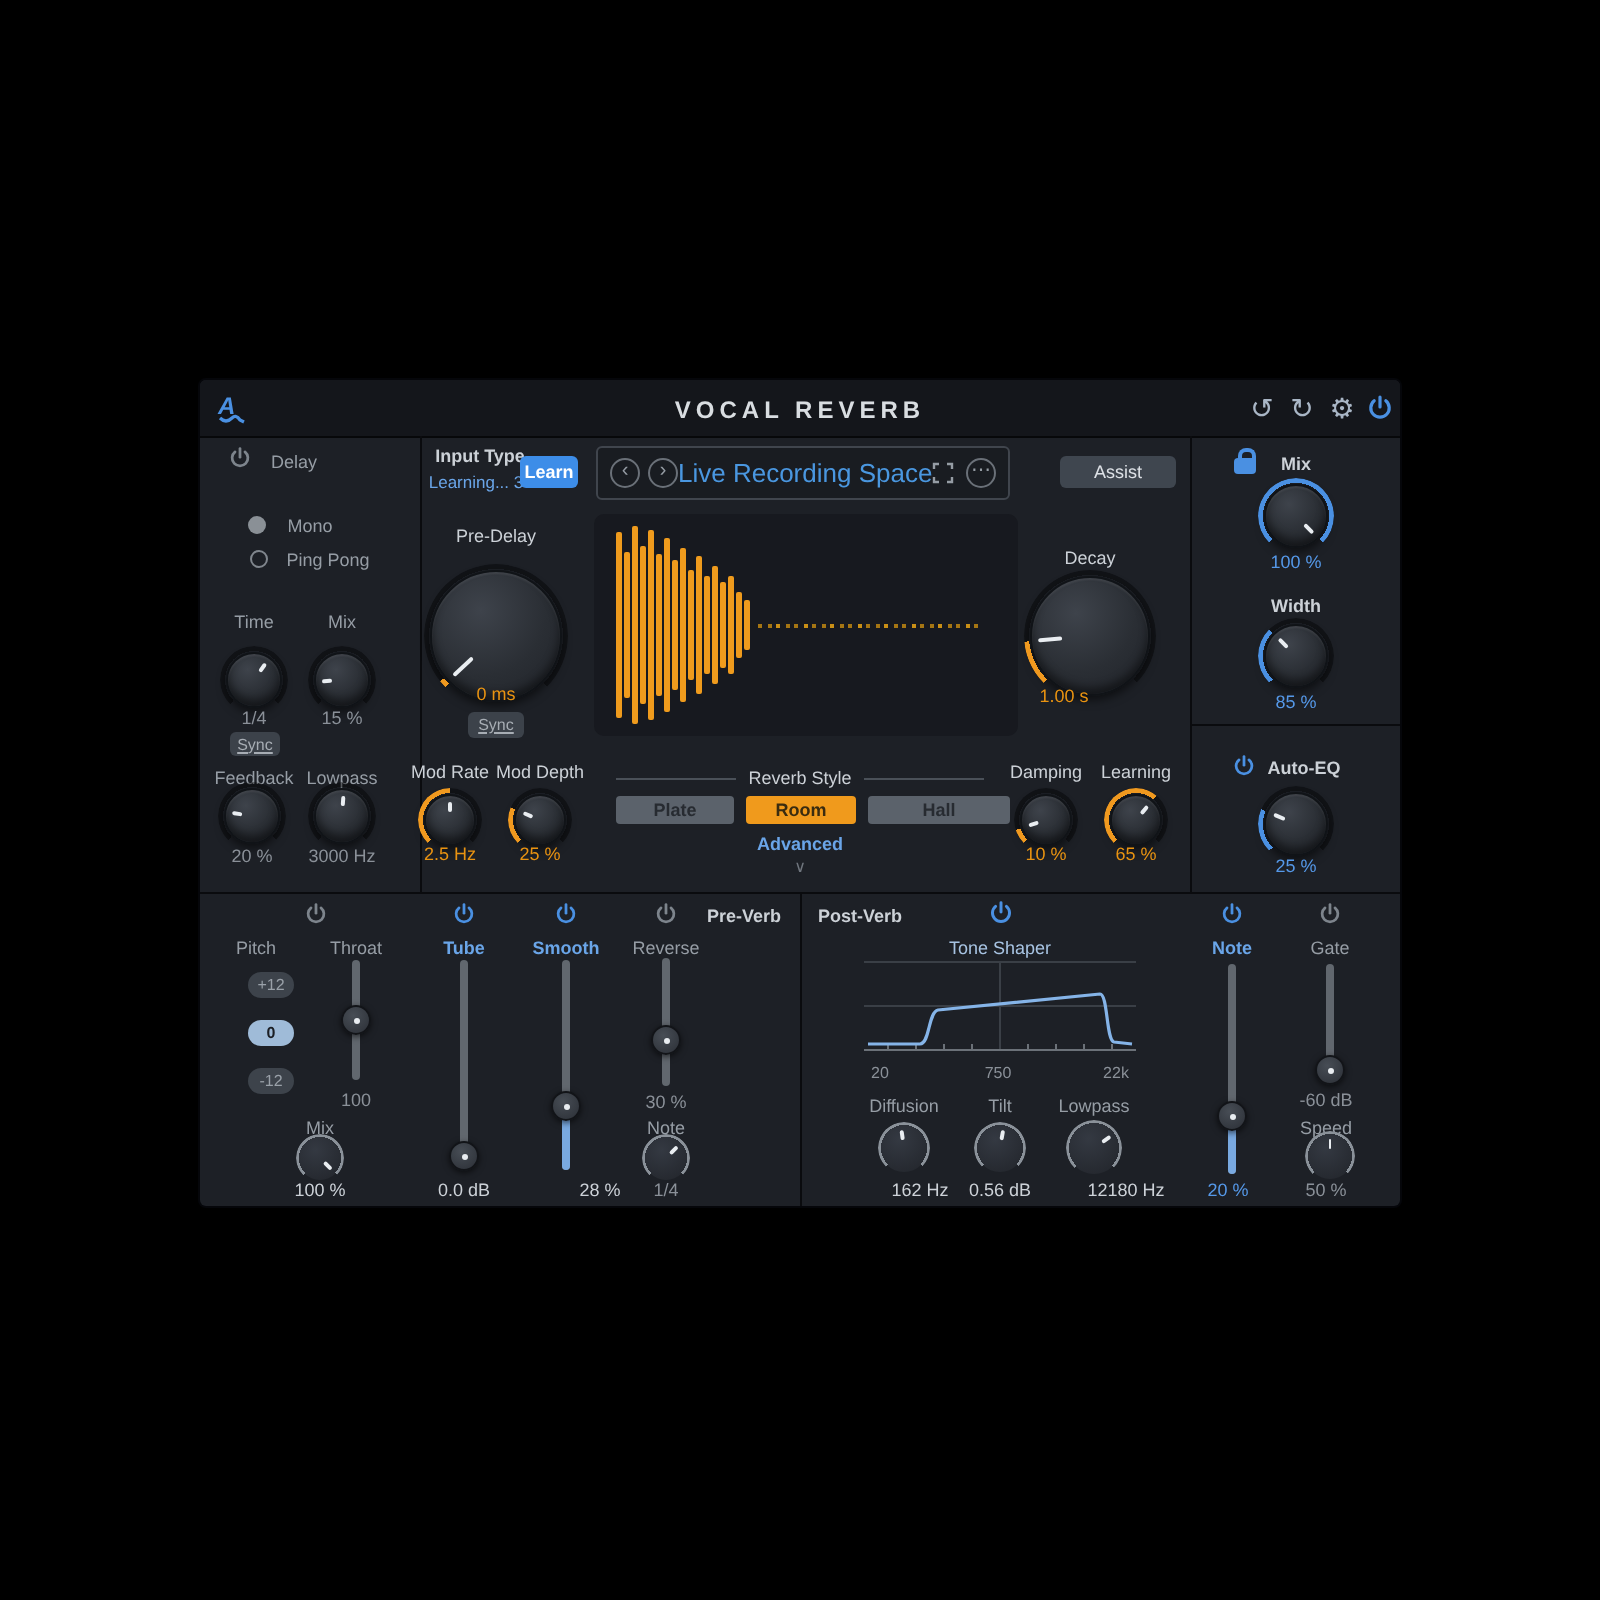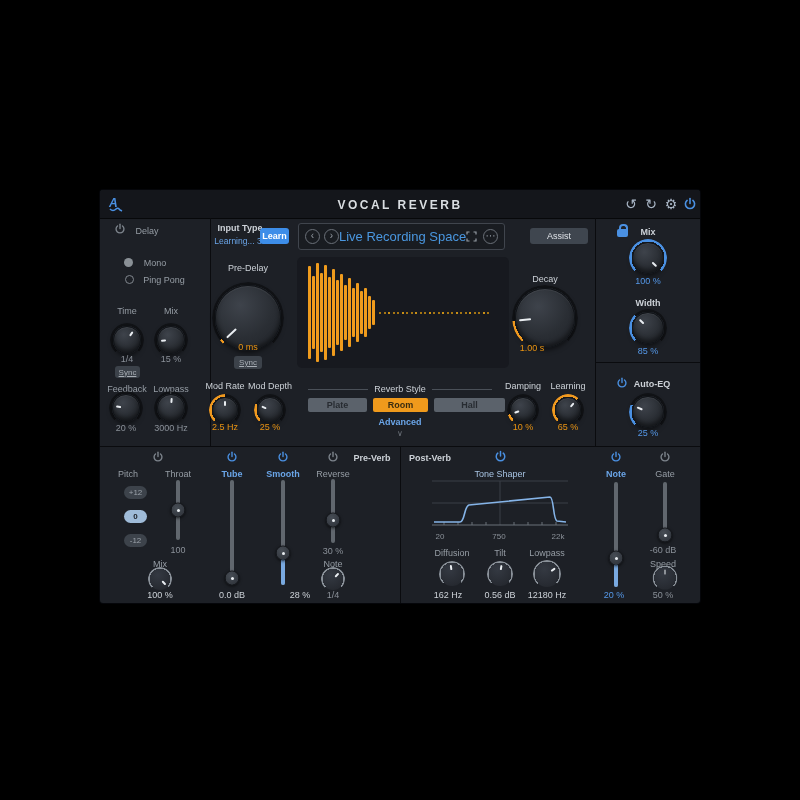--- a/index.html
+++ b/index.html
@@ -404,35 +404,35 @@
     </div>
     <div class="val g" style="left:340px;top:342px;font-size:8px">20</div>
     <div class="val g" style="left:399px;top:342px;font-size:8px">750</div>
     <div class="val g" style="left:458px;top:342px;font-size:8px">22k</div>
 
     <div class="lbl" style="left:352px;top:358px">Diffusion</div>
     <div class="knob thin" style="left:352px;top:384px;width:24px;height:24px;--a:-8deg">
         <span class="ring"></span>
         <span class="ptr"></span>
       </div>
-    <div class="val w" style="left:348px;top:400px">162 Hz</div>
+    <div class="val w" style="left:360px;top:400px">162 Hz</div>
 
     <div class="lbl" style="left:400px;top:358px">Tilt</div>
     <div class="knob thin" style="left:400px;top:384px;width:24px;height:24px;--a:10deg">
         <span class="ring"></span>
         <span class="ptr"></span>
       </div>
     <div class="val w" style="left:400px;top:400px">0.56 dB</div>
 
     <div class="lbl" style="left:447px;top:358px">Lowpass</div>
     <div class="knob thin" style="left:447px;top:384px;width:26px;height:26px;--a:55deg">
         <span class="ring"></span>
         <span class="ptr"></span>
       </div>
-    <div class="val w" style="left:447px;top:400px">12180 Hz</div>
+    <div class="val w" style="left:463px;top:400px">12180 Hz</div>
 
     <svg class="abs pw on" style="left:510px;top:261px" width="12" height="12" viewBox="0 0 14 14">
         <path d="M7 1.5v5"></path>
         <path d="M4.1 3.4a4.6 4.6 0 1 0 5.8 0"></path>
       </svg>
     <div class="lbl bl bold" style="left:516px;top:279px">Note</div>
     <div class="vslider" style="left:516px;top:292px;height:105px">
       <div class="track"></div>
         <div class="bluefill" style="top:81px;bottom:0"></div>
         <div class="handle" style="top:76px"></div>

